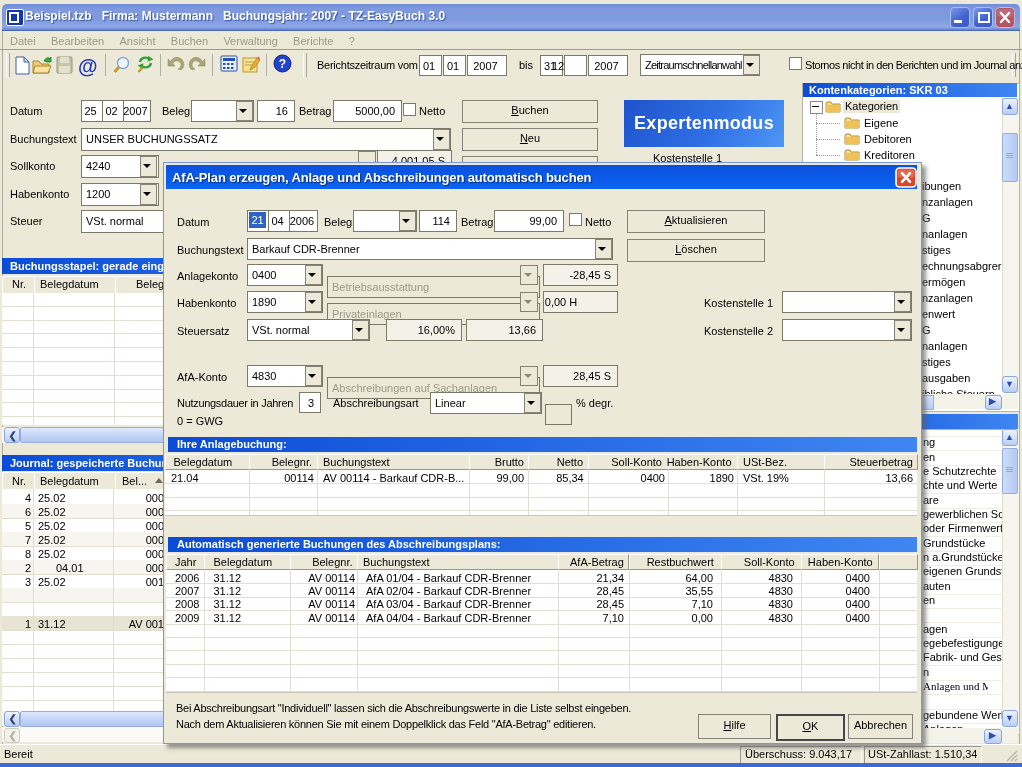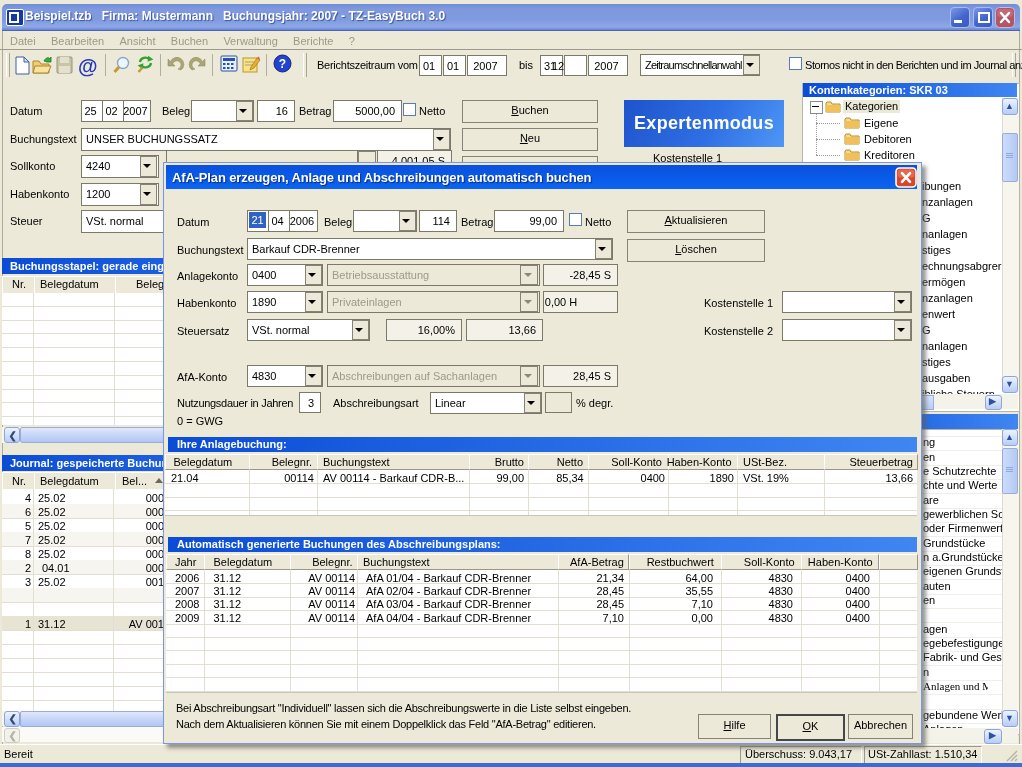--- a/index.html
+++ b/index.html
@@ -7,21 +7,21 @@
   font-family:"Liberation Sans",sans-serif;font-size:11px;color:#000;}
 .ab{position:absolute;}
 .fld{position:absolute;background:#fff;border:1px solid #7b7968;}
 .fldtx{position:absolute;line-height:18px;white-space:nowrap;}
 .band{position:absolute;background:linear-gradient(to right,#0b4cd6,#3f86f2);color:#fff;font-weight:bold;}
 .btn{position:absolute;background:#ece9d8;border:1px solid #858378;text-align:center;}
 .hd3d{background:#ece9d8;border-top:1px solid #fff;border-left:1px solid #fff;border-right:1px solid #9a978a;border-bottom:1px solid #9a978a;}
 .cmbb{position:absolute;background:#ece9d8;border:1px solid #858378;}
 .arr{position:absolute;width:0;height:0;border-left:4px solid transparent;border-right:4px solid transparent;border-top:4px solid #000;}
 .garr{border-top-color:#8a887c;}
-.dis{background:#ece9d8;color:#9c9a8c;}
+.dis{background:#ece9d8;color:#9c9a8c;margin-top:12px;}
 .lbl{position:absolute;white-space:nowrap;}
 .rlb{position:absolute;white-space:nowrap;text-align:right;}
 </style>
 </head>
 <body>
 <div id="w">
 <div class="ab" style="left:2px;top:4px;width:1018px;height:26px;border-radius:5px 5px 0 0;background:linear-gradient(to bottom,#6e8cd8,#8099de 20%,#7f9ade 60%,#8ea8e8 88%,#6585d2);"></div>
 <div class="ab" style="left:2px;top:30px;width:1018px;height:1px;background:#4a66b0;"></div>
 <div class="ab" style="left:6px;top:9px;width:16px;height:15px;background:#1538a8;border:1px solid #fff;border-radius:2px;"></div>
 <div class="ab" style="left:9px;top:12px;width:6px;height:7px;border:2px solid #fff;background:#1538a8;"></div>
@@ -221,21 +221,21 @@
 <div class="rlb" style="left:4px;top:520.2px;width:27px;">5</div>
 <div class="lbl" style="left:38px;top:520.2px;">25.02</div>
 <div class="rlb" style="left:100px;top:520.2px;width:64px;">000</div>
 <div class="rlb" style="left:4px;top:534.2px;width:27px;">7</div>
 <div class="lbl" style="left:38px;top:534.2px;">25.02</div>
 <div class="rlb" style="left:100px;top:534.2px;width:64px;">000</div>
 <div class="rlb" style="left:4px;top:548.2px;width:27px;">8</div>
 <div class="lbl" style="left:38px;top:548.2px;">25.02</div>
 <div class="rlb" style="left:100px;top:548.2px;width:64px;">000</div>
 <div class="rlb" style="left:4px;top:562.2px;width:27px;">2</div>
-<div class="lbl" style="left:34px;top:562.2px;padding-left:8px;">04.01</div>
+<div class="lbl" style="left:48px;top:562.2px;padding-left:8px;">04.01</div>
 <div class="rlb" style="left:100px;top:562.2px;width:64px;">000</div>
 <div class="rlb" style="left:4px;top:576.2px;width:27px;">3</div>
 <div class="lbl" style="left:38px;top:576.2px;">25.02</div>
 <div class="rlb" style="left:100px;top:576.2px;width:64px;">001</div>
 <div class="rlb" style="left:4px;top:618.2px;width:27px;">1</div>
 <div class="lbl" style="left:38px;top:618.2px;">31.12</div>
 <div class="rlb" style="left:100px;top:618.2px;width:64px;">AV 001</div>
 <div class="ab" style="left:2px;top:711px;width:501px;height:15px;background:#f6f5ee;"></div>
 <div class="ab" style="left:4px;top:711px;width:14px;height:14px;background:linear-gradient(to bottom,#eef3fe,#b9cdf4);border:1px solid #8aa6dc;border-radius:3px;"></div>
 <div class="ab" style="left:8.5px;top:713px;color:#35487c;font-size:10px;line-height:11px;font-weight:bold;">❮</div>

